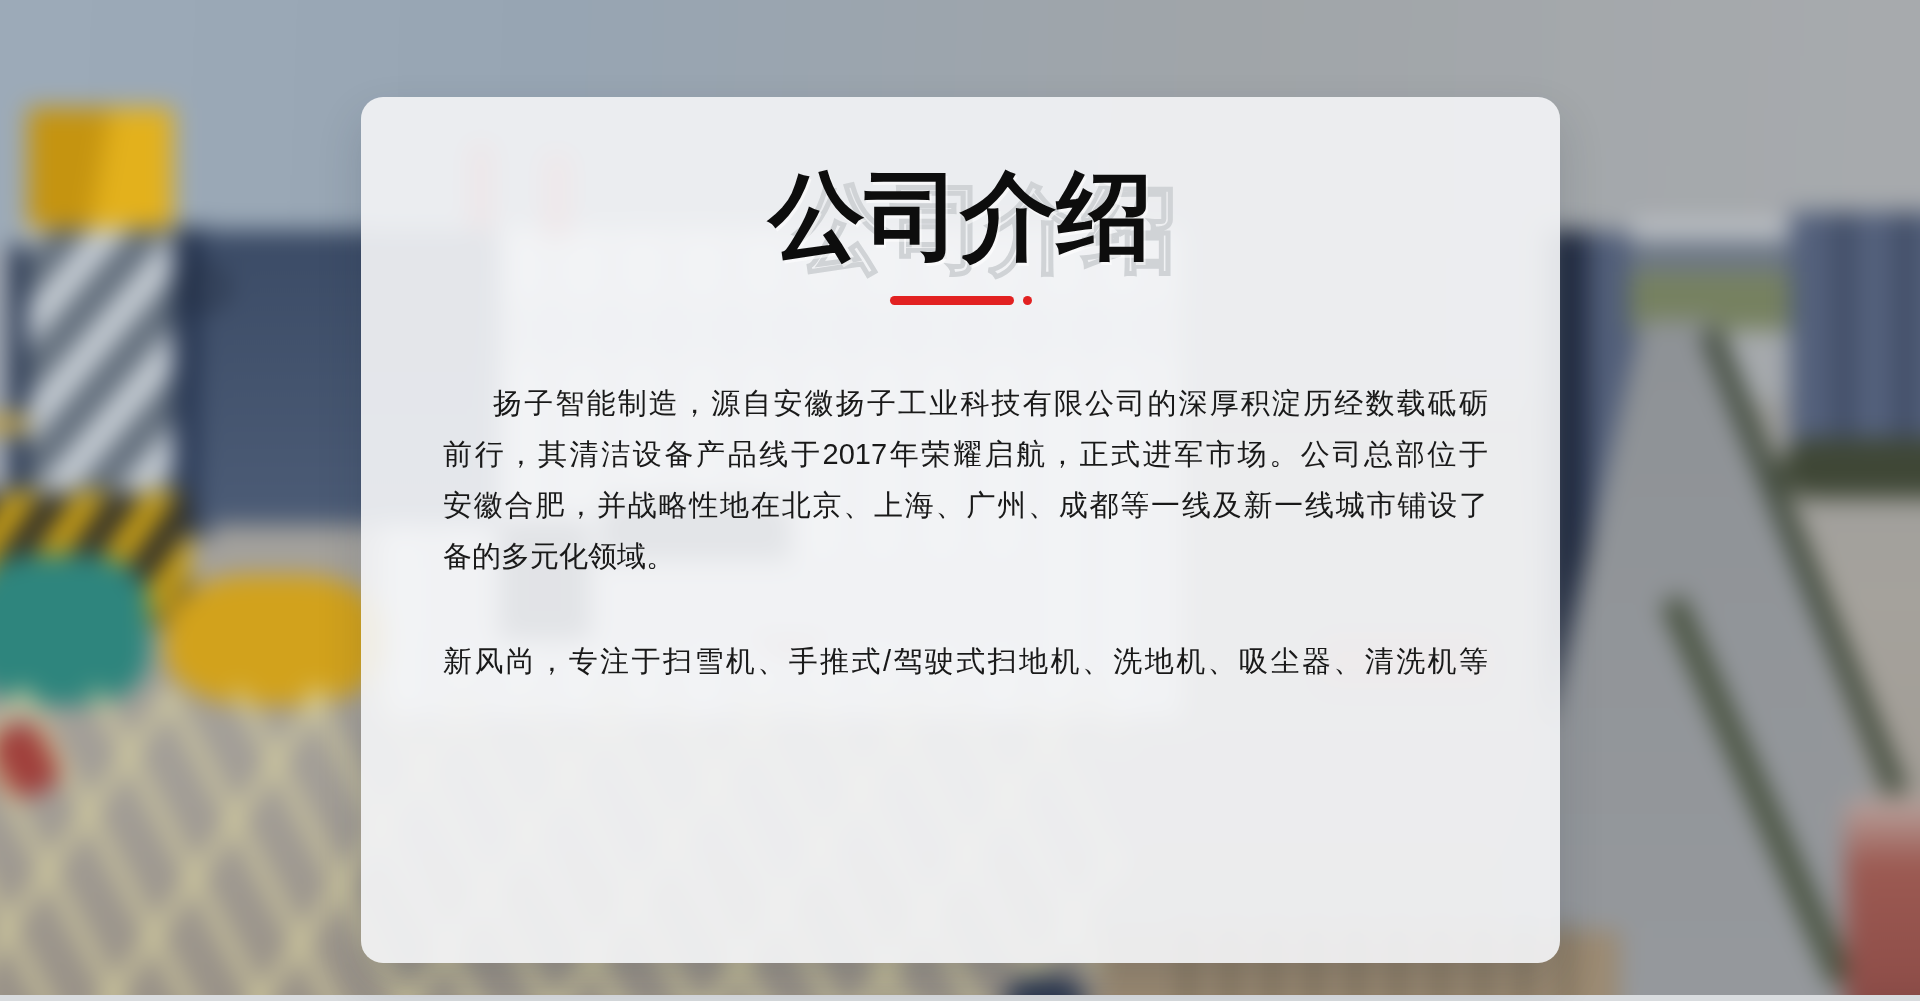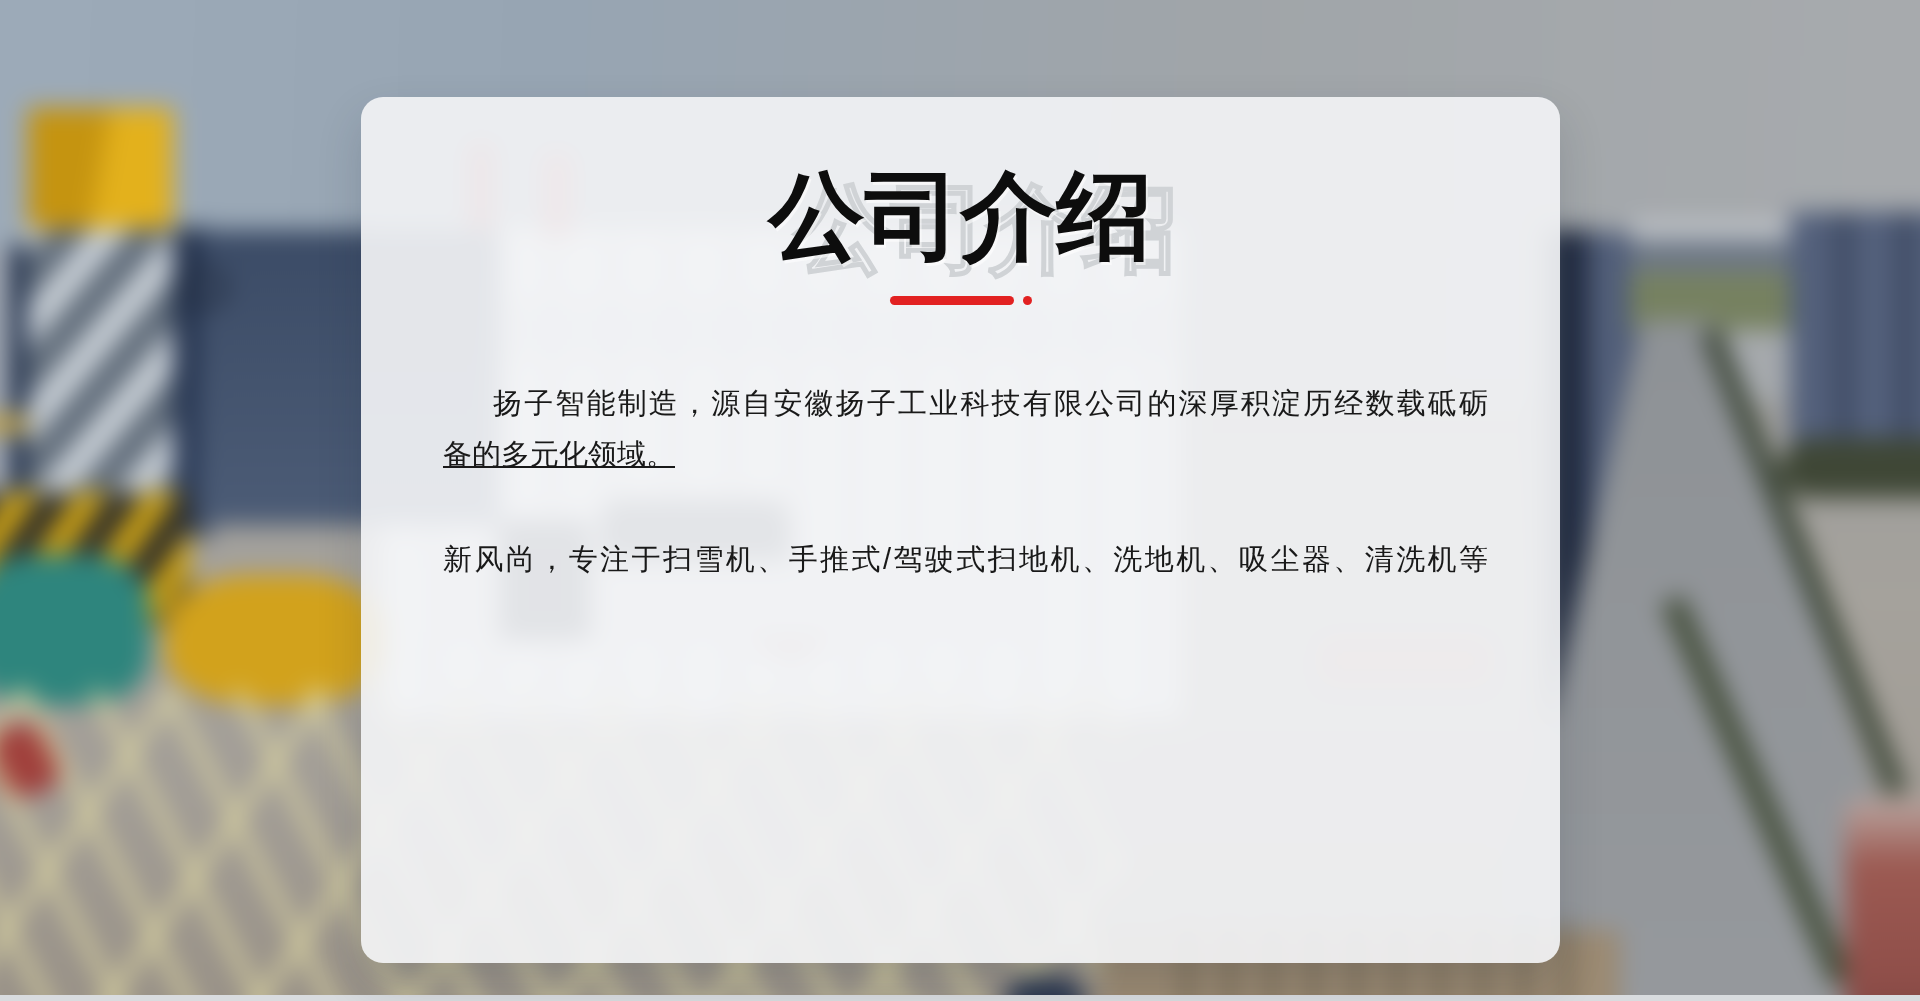--- a/index.html
+++ b/index.html
@@ -87,21 +87,21 @@
   .title-ghost{color:transparent;-webkit-text-stroke:2px #d0d3d6;
     transform:translate(26px,13px);z-index:1;}
   .divider{display:flex;align-items:center;gap:9px;width:142px;margin:10px auto 0;}
   .divider-bar{width:124px;height:9px;border-radius:5px;background:#e22121;}
   .divider-dot{width:9px;height:9px;border-radius:50%;background:#e22121;}
   .intro{margin:73px 72px 0 82px;color:#191919;}
   .para{font-size:29px;line-height:51px;}
   .para + .para{margin-top:54px;}
   .line{text-align:justify;text-align-last:justify;}
   .line.first{text-indent:50px;}
-  .line.last{text-align-last:left;text-decoration:underline;}
+  .line.last{text-align-last:left;}
 </style>
 </head>
 <body>
 
 <div class="bg">
   <div class="blur-layer">
     <div class="sky"></div>
     <div class="ground"></div>
     <div class="center-building"></div>
     <div class="center-band"></div>
@@ -149,19 +149,21 @@
     <div class="title-ghost">公司介绍</div>
     <h1 class="title-main" style="margin:0;">公司介绍</h1>
   </div>
   <div class="divider">
     <span class="divider-bar" style="background: rgb(226, 33, 33);"></span>
     <span class="divider-dot" style="background: rgb(226, 33, 33);"></span>
   </div>
   <div class="intro">
       <div class="para">
         <div class="line first">扬子智能制造，源自安徽扬子工业科技有限公司的深厚积淀历经数载砥砺</div>
+        <div class="line">前行，其清洁设备产品线于2017年荣耀启航，正式进军市场。公司总部位于</div>
+        <div class="line">安徽合肥，并战略性地在北京、上海、广州、成都等一线及新一线城市铺设了</div>
         <div class="line last">备的多元化领域。</div>
       </div>
       <div class="para">
         <div class="line">新风尚，专注于扫雪机、手推式/驾驶式扫地机、洗地机、吸尘器、清洗机等</div>
       </div>
     </div>
 </section>
 
 </body></html>

